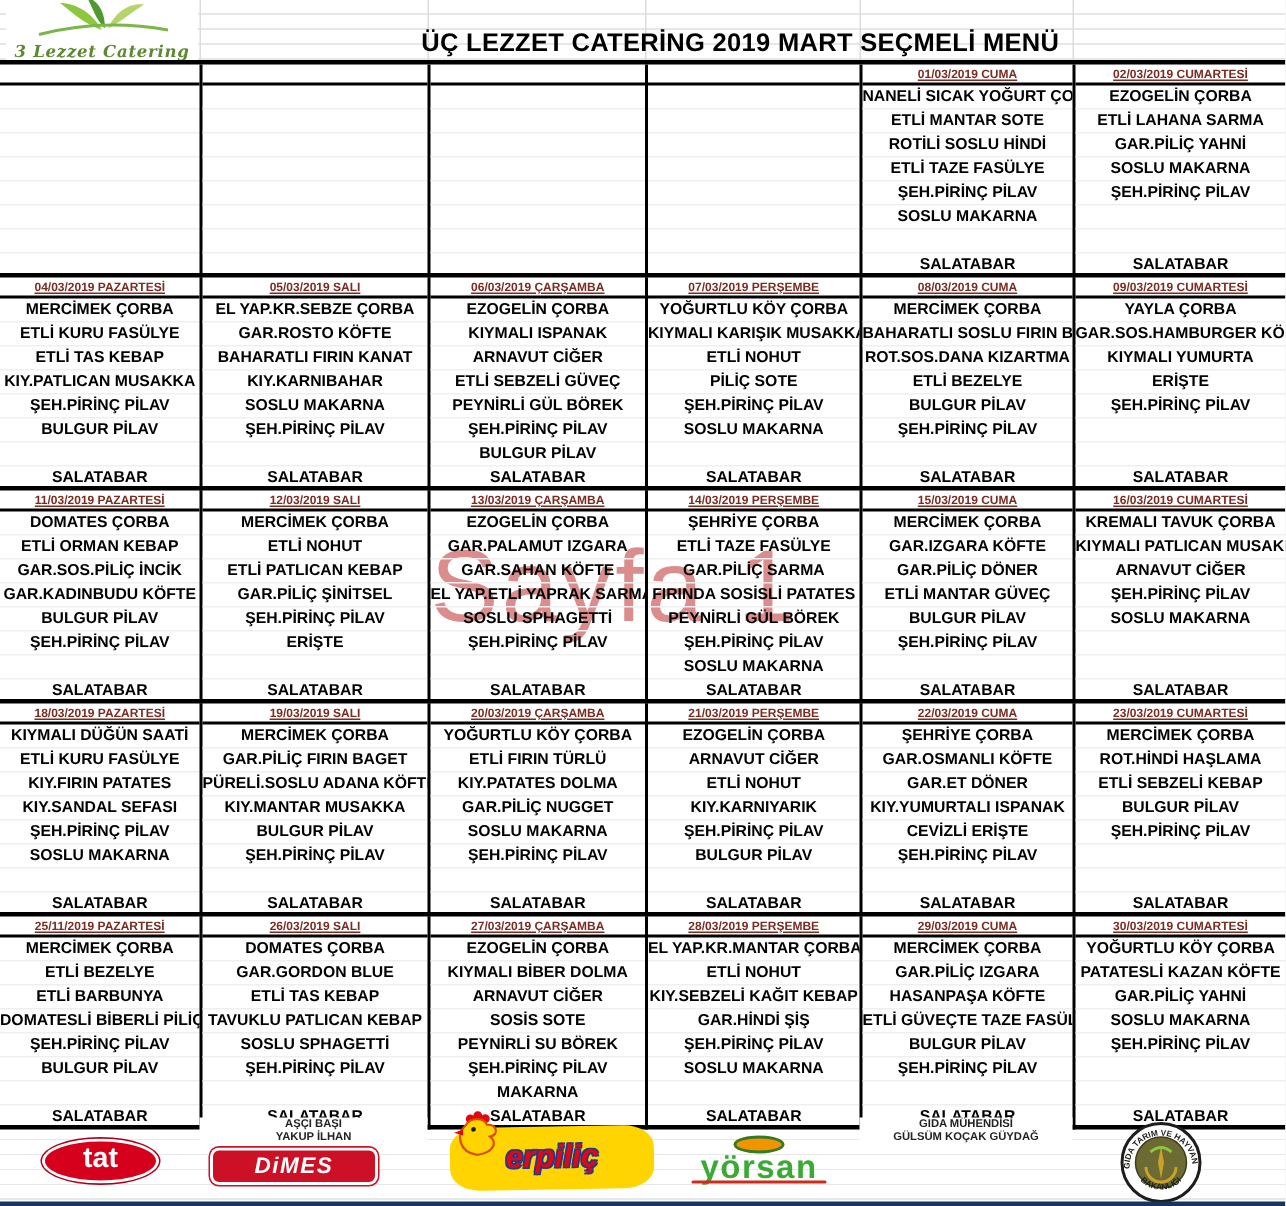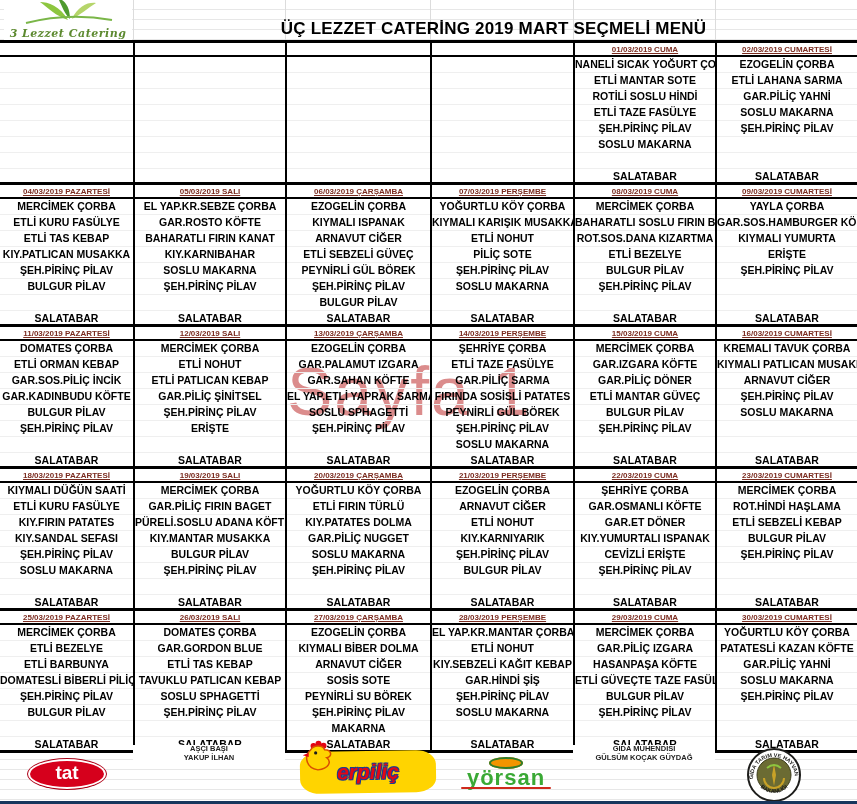--- a/index.html
+++ b/index.html
@@ -353,21 +353,21 @@
           <div class="day-item">ETLİ SEBZELİ KEBAP</div>
           <div class="day-item">BULGUR PİLAV</div>
           <div class="day-item">ŞEH.PİRİNÇ PİLAV</div>
           <div class="day-item"></div>
           <div class="day-item"></div>
           <div class="day-item">SALATABAR</div>
         </div>
       </div>
       <div class="week">
         <div class="day">
-          <div class="day-date">25/03/2019 PAZARTESİ</div>
+          <div class="day-date">25/11/2019 PAZARTESİ</div>
           <div class="day-item">MERCİMEK ÇORBA</div>
           <div class="day-item">ETLİ BEZELYE</div>
           <div class="day-item">ETLİ BARBUNYA</div>
           <div class="day-item">DOMATESLİ BİBERLİ PİLİÇ SO</div>
           <div class="day-item">ŞEH.PİRİNÇ PİLAV</div>
           <div class="day-item">BULGUR PİLAV</div>
           <div class="day-item"></div>
           <div class="day-item">SALATABAR</div>
         </div>
         <div class="day">
@@ -433,20 +433,23 @@
       <div>AŞÇI BAŞI</div>
       <div>YAKUP İLHAN</div>
     </div>
     <div class="sign sign-eng">
       <div>GIDA MÜHENDİSİ</div>
       <div>GÜLSÜM KOÇAK GÜYDAĞ</div>
     </div>
 
     <div class="logo logo-tat">
       <span>tat</span>
+    </div>
+    <div class="logo logo-dimes">
+      <span>DiMES</span>
     </div>
     <div class="logo logo-erpilic">
       <svg width="42" height="34" viewBox="0 0 42 34">
         <circle cx="18" cy="6" r="3" fill="#e30613"></circle>
           <circle cx="23" cy="4" r="3" fill="#e30613"></circle>
           <circle cx="28" cy="6" r="3" fill="#e30613"></circle>
         <path d="M22 30 C10 28 8 16 15 10 C18 5 27 5 29 10 C36 10 37 17 31 18 C36 22 33 29 22 30 Z" fill="#ffd400" stroke="#d94e00" stroke-width="1.5"></path>
         <circle cx="20" cy="13" r="1.6" fill="#1d1d1b"></circle>
         <path d="M13 13 L7 15 L13 17 Z" fill="#e30613"></path>
       </svg>

